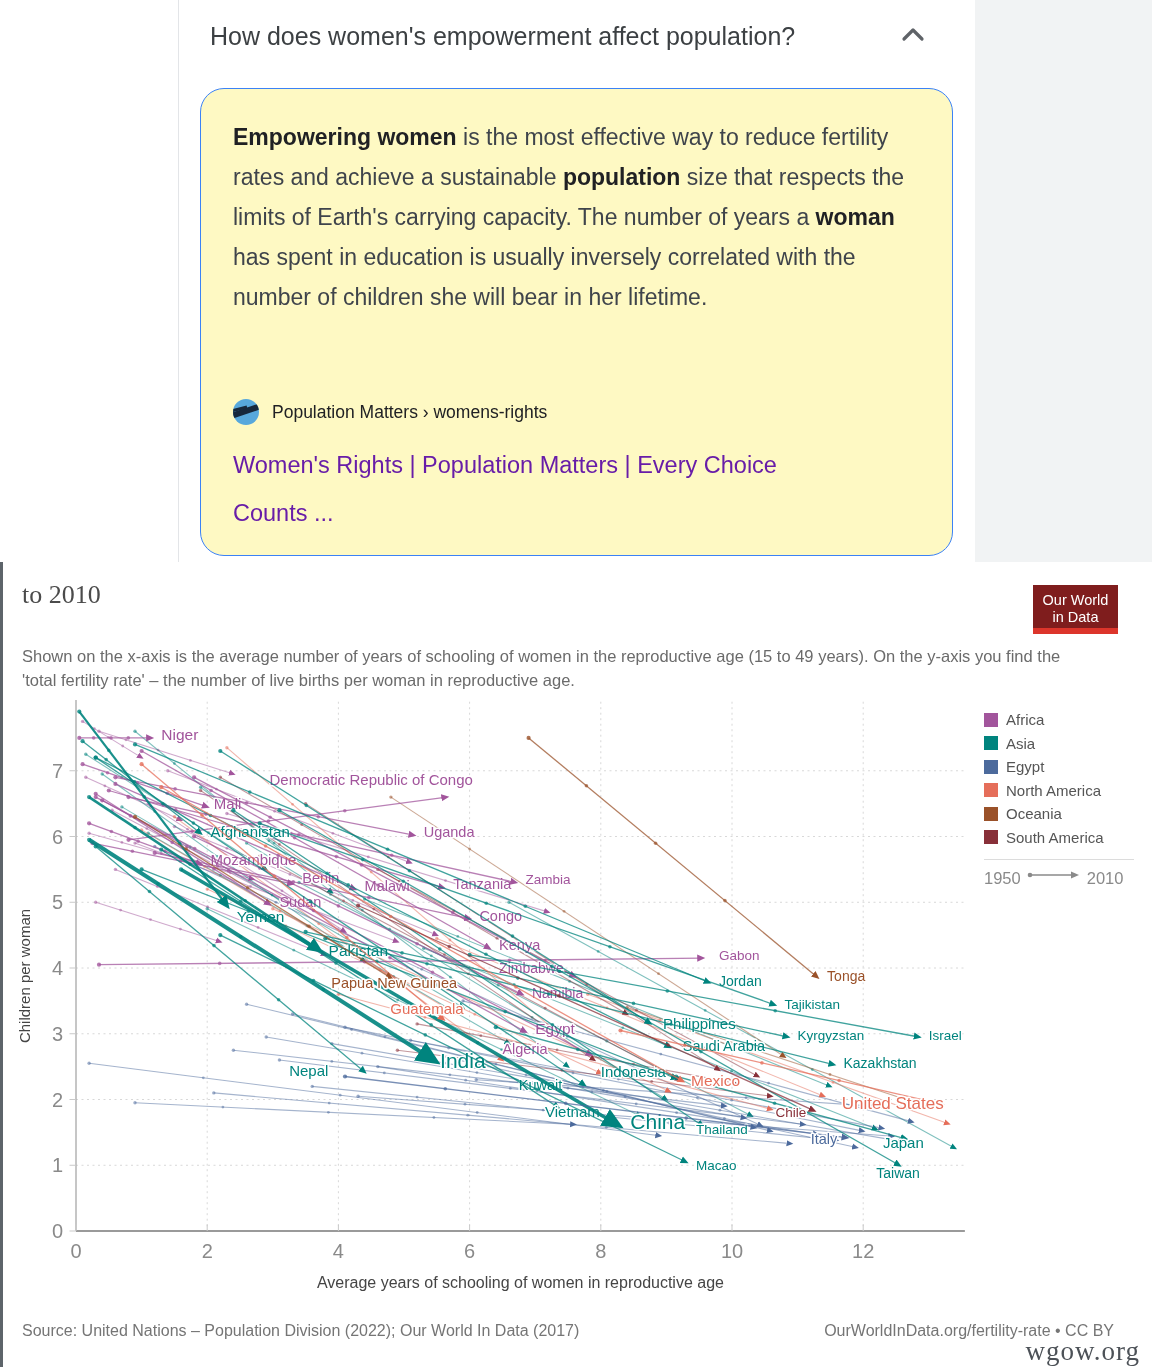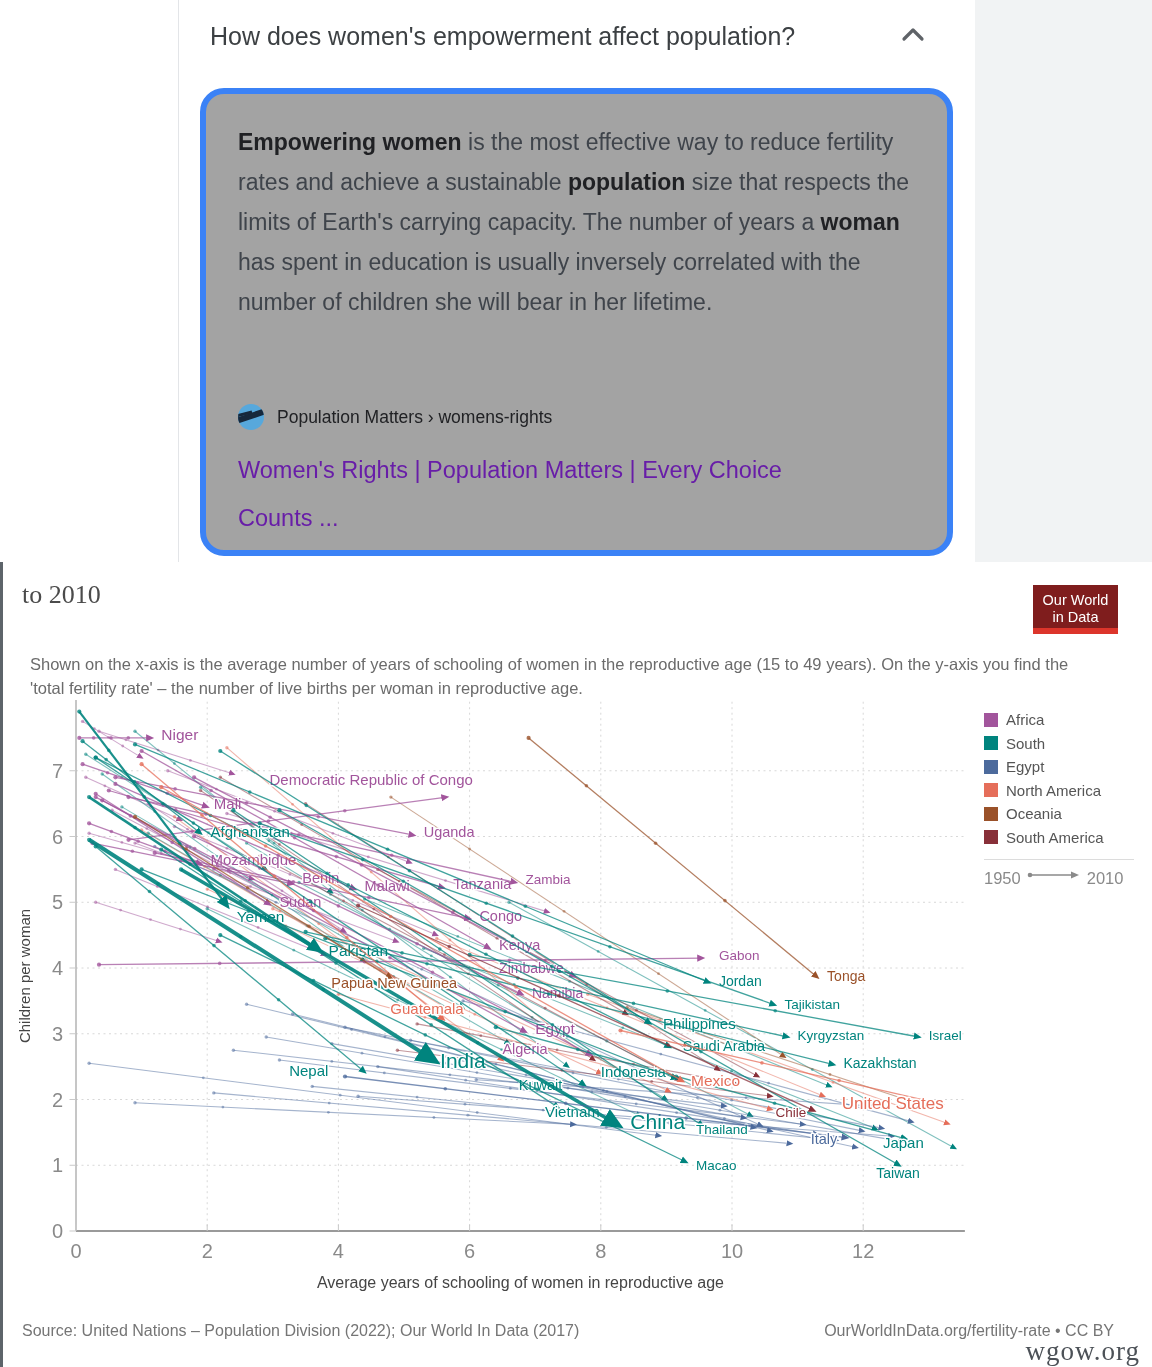--- a/index.html
+++ b/index.html
@@ -5,40 +5,40 @@
   html,body{margin:0;padding:0;}
   body{width:1152px;height:1367px;position:relative;background:#fff;overflow:hidden;
        font-family:"Liberation Sans",sans-serif;}
   
   .top-section{position:absolute;left:0;top:0;width:1152px;height:562px;background:#fff;}
   .left-line{position:absolute;left:178px;top:0;width:1px;height:562px;background:#e3e5e8;}
   .right-band{position:absolute;left:975px;top:0;width:177px;height:562px;background:#f1f3f4;}
   .question-row{position:absolute;left:178px;top:0;width:797px;height:78px;cursor:pointer;}
   .question-row h2{position:absolute;left:32px;top:22px;margin:0;font-size:25px;font-weight:400;color:#3c4043;}
   .chevron{position:absolute;left:723px;top:27px;}
-  .answer-card{position:absolute;left:200px;top:88px;width:753px;height:468px;border:6px solid #3b82f6;
-               border-radius:24px;box-sizing:border-box;background:#a3a3a3;}
+  .answer-card{position:absolute;left:200px;top:88px;width:753px;height:468px;border:1px solid #3b82f6;
+               border-radius:24px;box-sizing:border-box;background:#fef9c3;}
   .answer{position:absolute;left:32px;top:28px;width:692px;margin:0;font-size:23px;line-height:40px;color:#3f444b;}
   .answer b{color:#202124;}
   .source-row{position:absolute;left:32px;top:310px;display:flex;align-items:center;gap:13px;cursor:pointer;}
   .source-row .src-txt{font-size:17.5px;color:#202124;}
   .result-link{position:absolute;left:32px;top:352px;display:block;font-size:23.5px;line-height:48px;
                color:#681da8;text-decoration:none;cursor:pointer;}
   .result-link span{display:block;}
   
   .chart-panel{position:absolute;left:0;top:562px;width:1152px;height:805px;background:#fff;}
   .chart-left-border{position:absolute;left:0;top:0;width:3px;height:805px;background:#5d646a;}
   .chart-title{position:absolute;left:22px;top:16px;margin:0;font-family:"Liberation Serif",serif;
                font-weight:400;font-size:26px;line-height:33px;color:#4b4b4b;}
   .chart-title span{display:block;}
   .owid-logo{position:absolute;left:1033px;top:23px;width:85px;height:49px;background:#102d50;
              color:#fff;font-size:14.5px;line-height:17px;text-align:center;padding-top:7px;
              box-sizing:border-box;}
   .logo-bar{position:absolute;bottom:0;left:0;width:100%;height:6px;}
-  .subtitle{position:absolute;left:22px;top:82px;width:1055px;margin:8px;font-size:16.5px;line-height:24px;color:#6b6b6b;}
+  .subtitle{position:absolute;left:22px;top:82px;width:1055px;margin:0;font-size:16.5px;line-height:24px;color:#6b6b6b;}
   #plot-svg{position:absolute;left:0;top:136px;}
   .grid{stroke:#d8d8d8;stroke-dasharray:2,3.5;stroke-width:1;}
   .axis{stroke:#b3b3b3;stroke-width:1.5;}
   .axis-bottom{stroke:#9a9a9a;stroke-width:2;}
   .tick{stroke:#c9c9c9;stroke-width:1;}
   .ticklab{fill:#8a8a8a;font-size:20px;font-family:"Liberation Sans",sans-serif;}
   .axlab{fill:#454545;font-size:16px;font-family:"Liberation Sans",sans-serif;}
   .axlab2{fill:#454545;font-size:15px;font-family:"Liberation Sans",sans-serif;}
   .clab{paint-order:stroke;stroke:#ffffff;stroke-width:3px;stroke-linejoin:round;
         font-family:"Liberation Sans",sans-serif;}
@@ -736,21 +736,21 @@
     </svg>
 
   <div class="legend">
     <div id="legend-items">
         <div class="lg-row">
           <span class="sw" style="background: rgb(162, 85, 156);"></span>
           <span class="lg-lab">Africa</span>
         </div>
         <div class="lg-row">
           <span class="sw" style="background: rgb(0, 132, 126);"></span>
-          <span class="lg-lab">South</span>
+          <span class="lg-lab">Asia</span>
         </div>
         <div class="lg-row">
           <span class="sw" style="background: rgb(76, 106, 156);"></span>
           <span class="lg-lab">Egypt</span>
         </div>
         <div class="lg-row">
           <span class="sw" style="background: rgb(229, 110, 90);"></span>
           <span class="lg-lab">North America</span>
         </div>
         <div class="lg-row">

